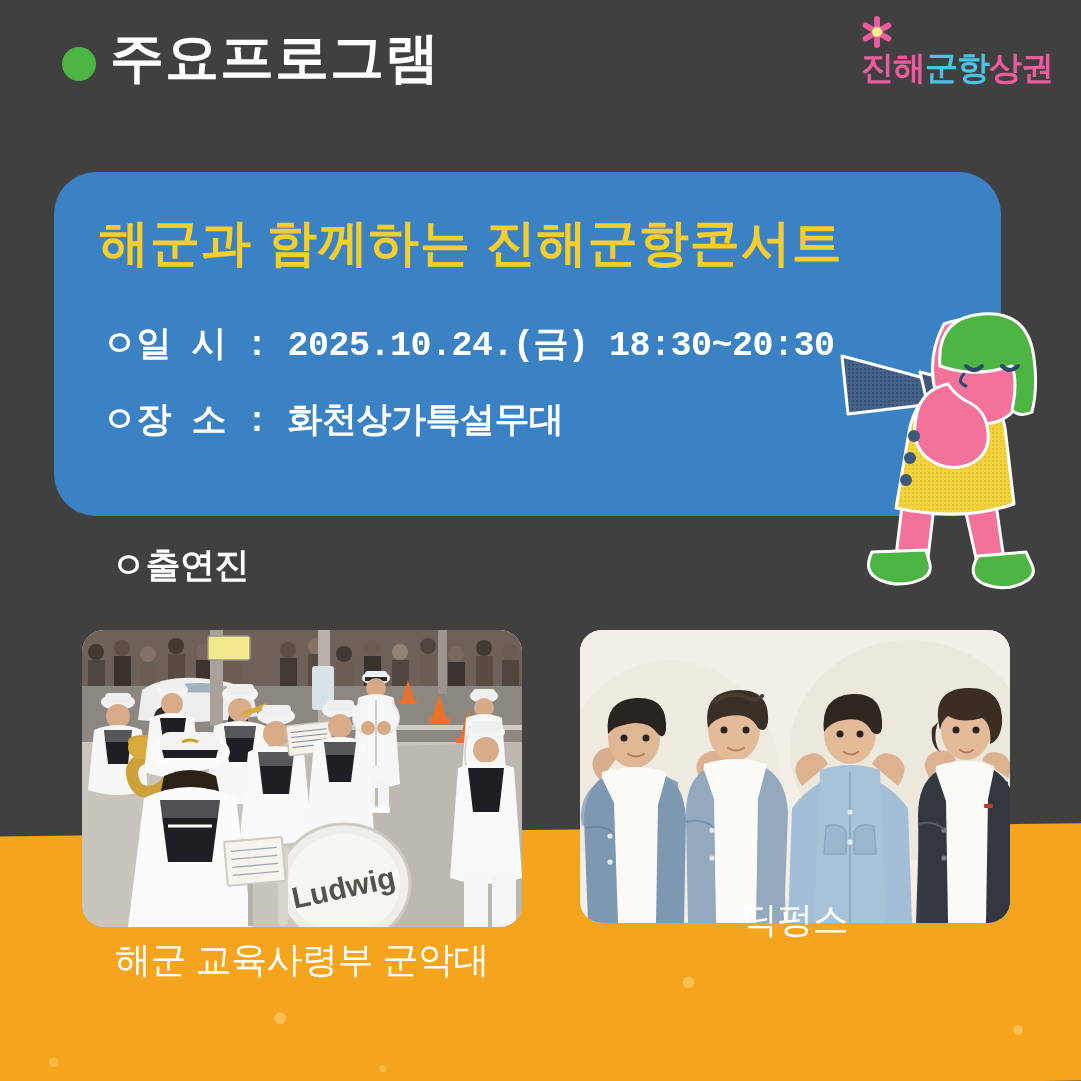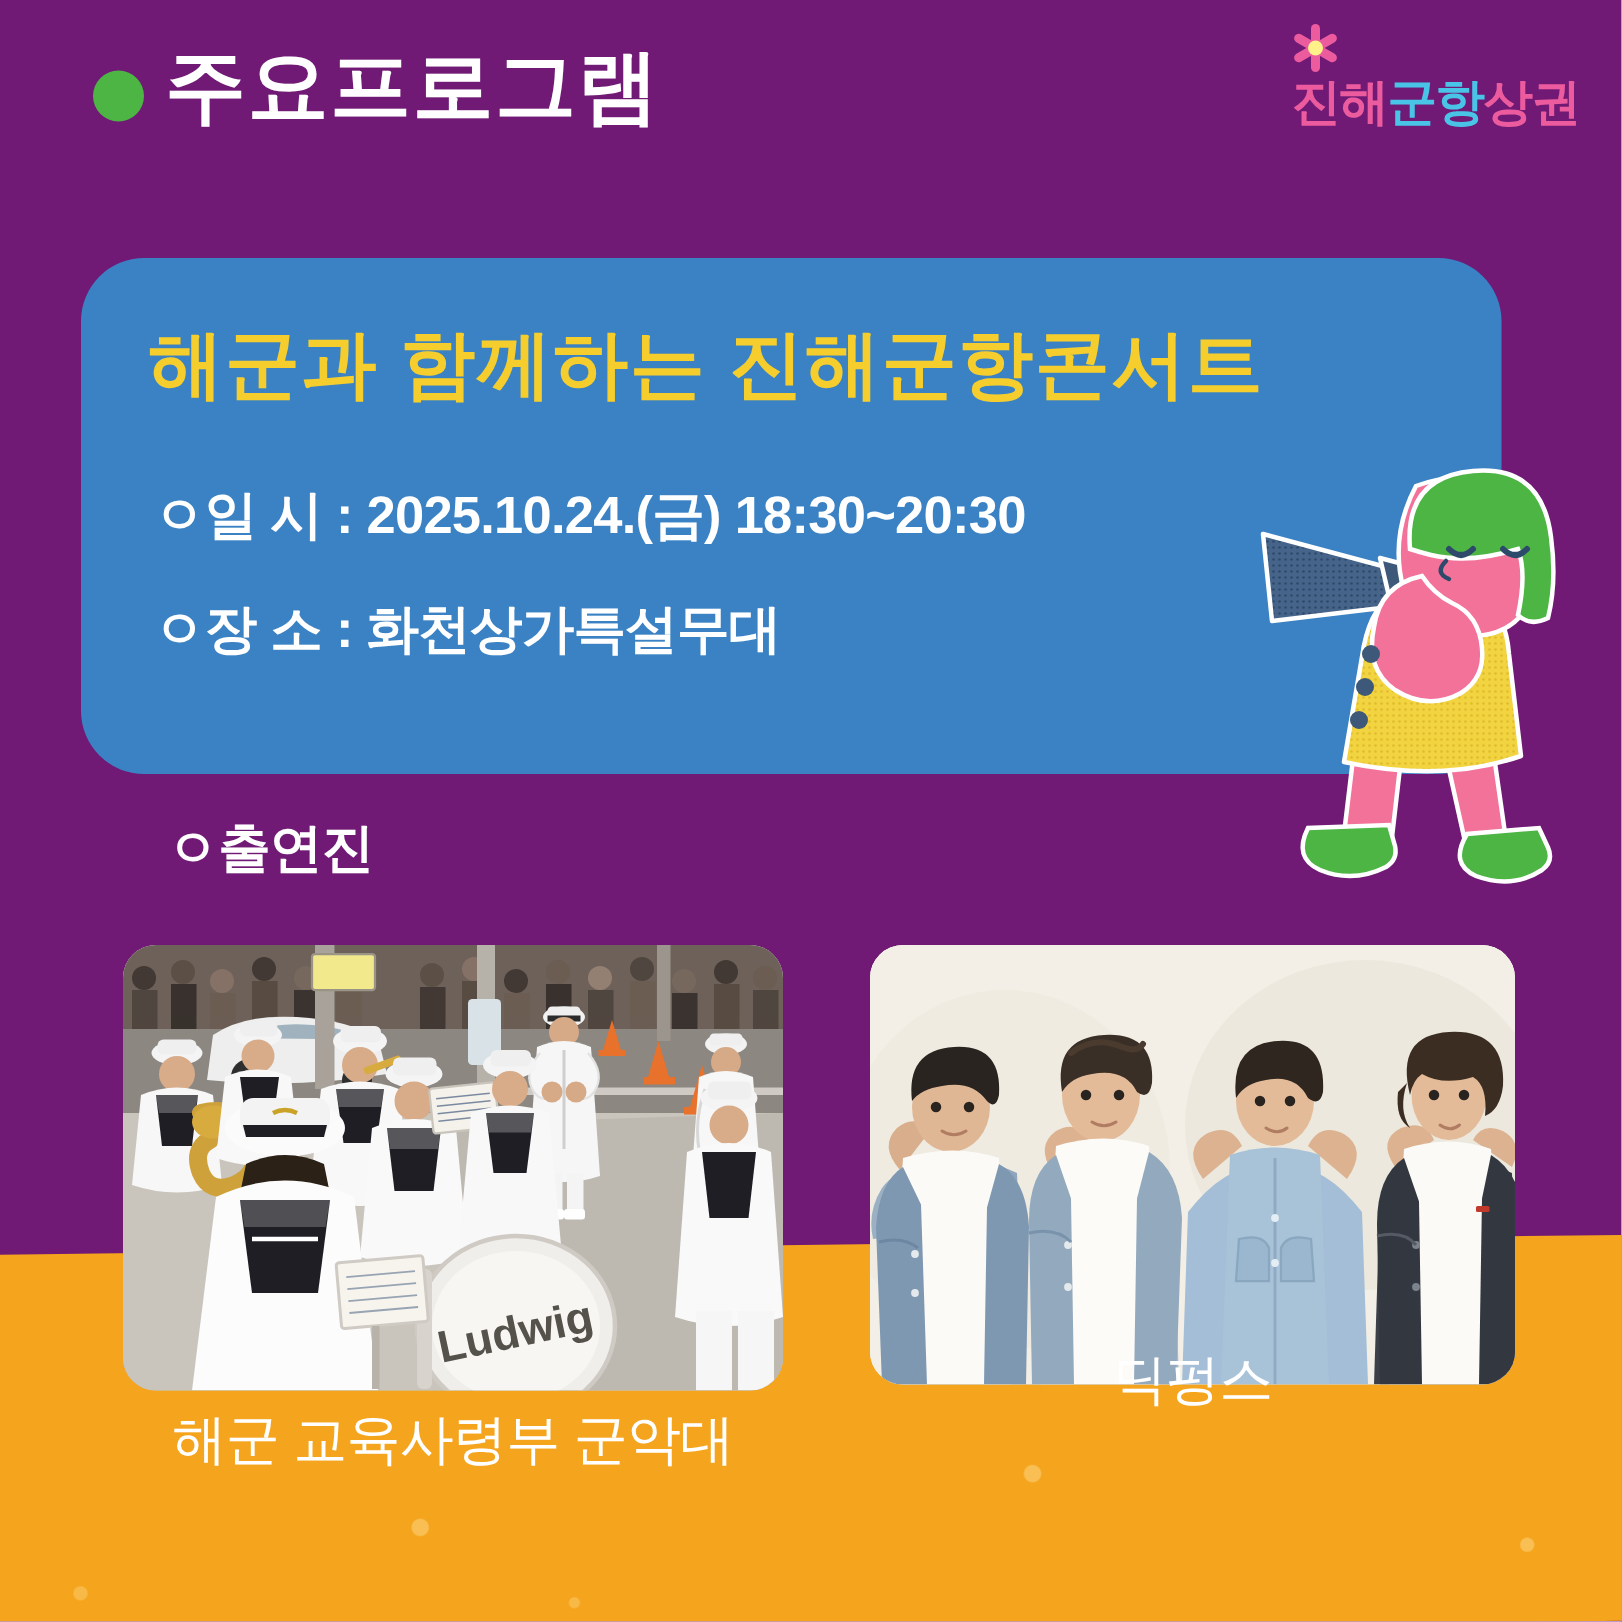--- a/index.html
+++ b/index.html
@@ -8,21 +8,21 @@
     background: #ffffff;
   }
   body {
     font-family: "Liberation Sans", sans-serif;
   }
   #poster {
     position: relative;
     width: 1081px;
     height: 1081px;
     overflow: hidden;
-    background: #701a75;
+    background: #404040;
   }
 
   
   .orange-band {
     position: absolute;
     left: 0;
     top: 836px;
     width: 1081px;
     height: 245px;
     background: #f5a41d;
@@ -123,20 +123,21 @@
     white-space: nowrap;
   }
   .card-line {
     position: absolute;
     left: 48px;
     font-size: 35px;
     font-weight: bold;
     color: #ffffff;
     white-space: nowrap;
     letter-spacing: -0.5px;
+    font-family: Liberation Mono, monospace;
   }
   .card-line.l1 { top: 148px; }
   .card-line.l2 { top: 224px; }
 
   .cast-label {
     position: absolute;
     left: 111px; top: 542px;
     font-size: 35px;
     font-weight: bold;
     color: #ffffff;

